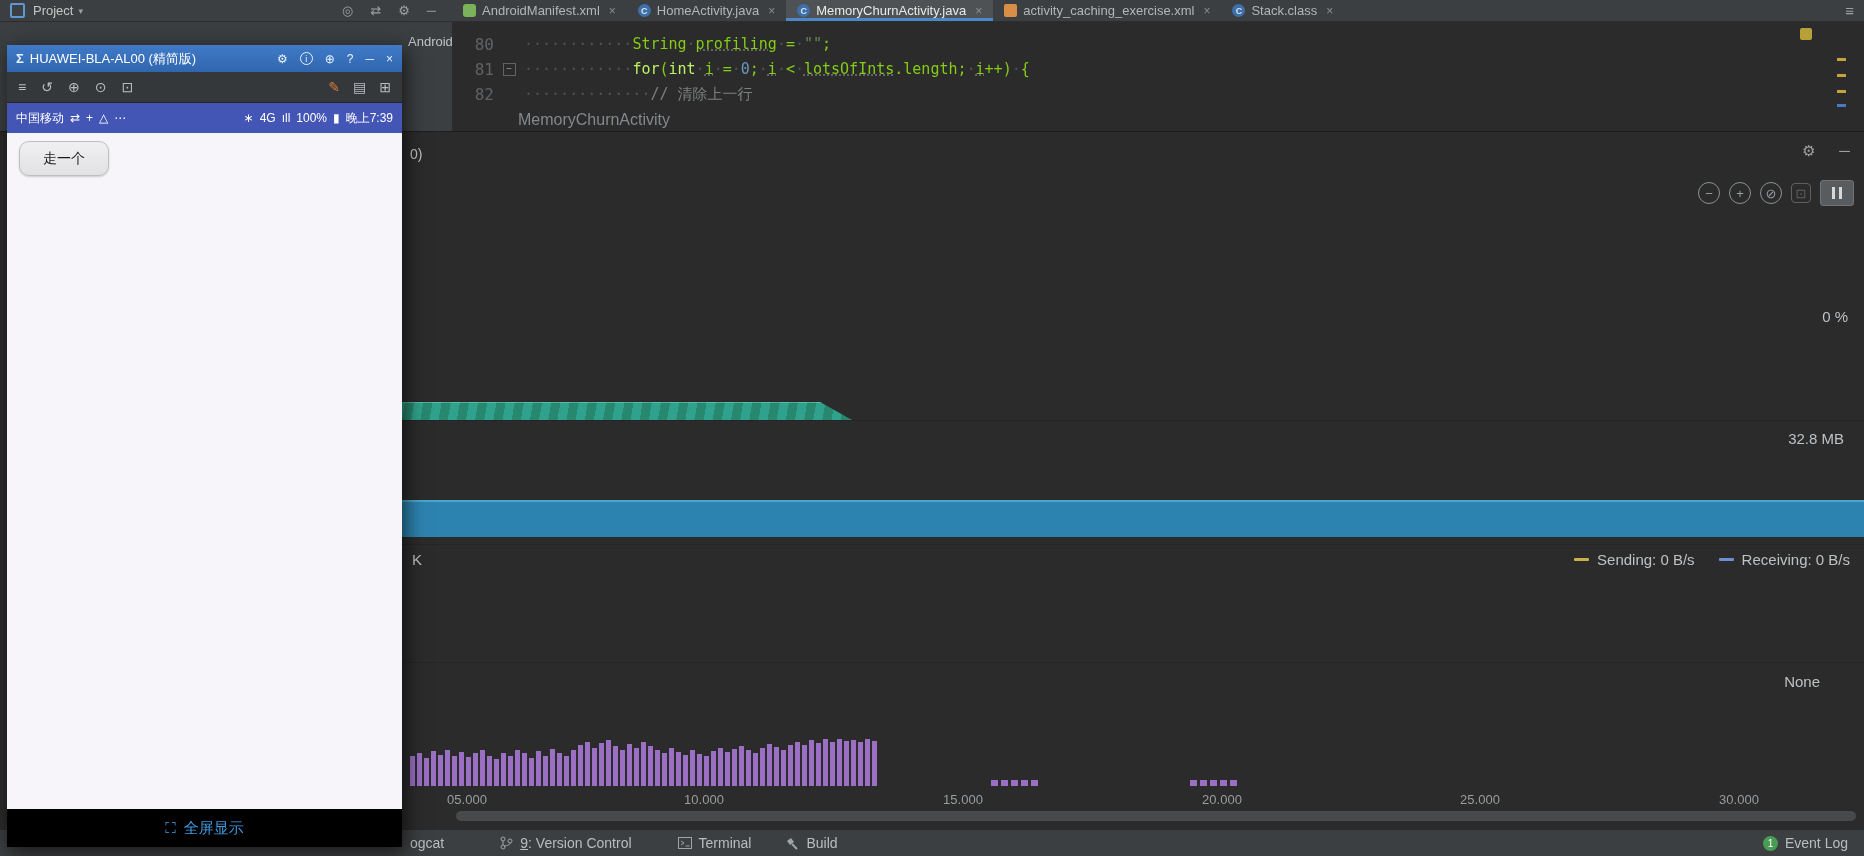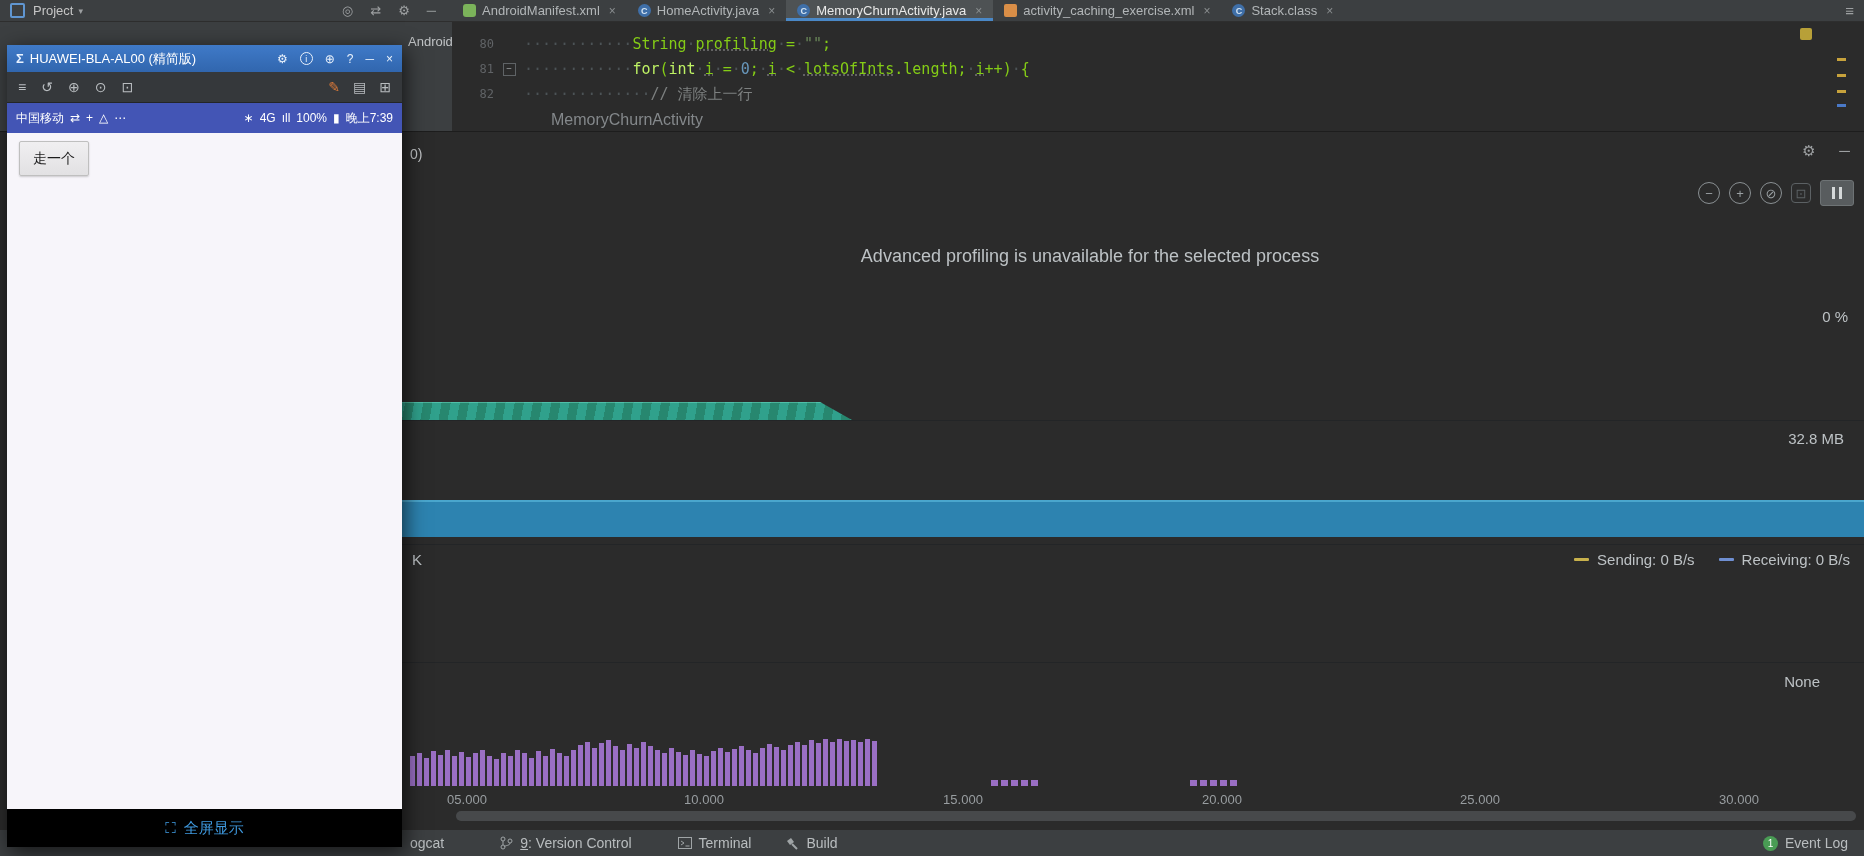--- a/index.html
+++ b/index.html
@@ -26,32 +26,32 @@
 
   
   .project-panel{position:absolute;left:0;top:22px;width:452px;height:109px;background:#3c3f41;overflow:hidden}
   .project-root{position:absolute;left:408px;top:12px;font-size:13px;color:#c0c3c5;white-space:nowrap}
 
   
   .editor{position:absolute;left:452px;top:22px;right:0;height:86px;background:#2b2b2b;overflow:hidden;
           font-family:"DejaVu Sans Mono",monospace;font-size:15px}
   .editor-pad{padding-top:10px}
   .eline{display:flex;height:25px;line-height:25px}
-  .lnum{width:42px;text-align:right;color:#606366;font-size:12px;flex:none}
+  .lnum{width:42px;text-align:right;color:#606366;font-size:16px;flex:none}
   .fold{width:30px;flex:none;display:flex;align-items:center;justify-content:center}
   .foldbox{width:11px;height:11px;border:1px solid #5f6366;color:#9da0a2;font-size:9px;line-height:9px;text-align:center}
   .code{white-space:pre}
   .ws{color:#4c5356}.pl{color:#84cc16}.kw{color:#bef264}.str{color:#6a8759}.num{color:#6897bb}.cm{color:#7d8080}
   .u{text-decoration:underline dotted #777}
   .insp{position:absolute;top:6px;right:52px;width:12px;height:12px;background:#b8a038;border-radius:2px}
   .mk{position:absolute;right:18px;width:9px;height:3px}
 
   .breadcrumb-row{position:absolute;left:452px;top:108px;right:0;height:23px;background:#2b2b2b;
                   display:flex;align-items:center}
-  .breadcrumb{margin-left:99px;font-size:16px;color:#84888b}
+  .breadcrumb{margin-left:66px;font-size:16px;color:#84888b}
 
   
   .profiler{position:absolute;left:0;top:131px;right:0;bottom:26px;background:#2b2b2b;border-top:1px solid #1d1d1d}
   .pf-session{position:absolute;left:410px;top:14px;font-size:14px;color:#c0c3c5}
   .pf-winicons{position:absolute;right:14px;top:10px;display:flex;gap:24px;color:#9da0a2;font-size:15px}
   .pf-controls{position:absolute;right:10px;top:48px;display:flex;gap:9px;align-items:center;color:#9aa0a3}
   .zbtn{width:22px;height:22px;border:1px solid #8a9093;border-radius:50%;display:flex;align-items:center;
         justify-content:center;font-size:13px;box-sizing:border-box}
   .zbtn.dim{border-color:#5c6164;color:#5c6164;border-radius:4px;width:20px;height:20px}
   .pausebtn{width:34px;height:26px;background:#585c5e;border:1px solid #6e7375;border-radius:3px;
@@ -105,22 +105,22 @@
                display:flex;align-items:center;justify-content:center;box-sizing:border-box}
   .em-toolbar{height:30px;flex:none;background:#35383b;border-bottom:1px solid #232527;display:flex;
               align-items:center;padding:0 11px;color:#b9bdc0;font-size:14px}
   .em-tb-left{display:flex;gap:15px}
   .em-tb-right{margin-left:auto;display:flex;gap:13px}
   .pencil{color:#e07b39}
   .em-status{height:30px;flex:none;background:#4355b5;display:flex;align-items:center;padding:0 9px;
              color:#fff;font-size:12px;gap:6px}
   .em-status-right{margin-left:auto;display:flex;gap:6px;align-items:center}
   .em-screen{flex:1;background:#f7f5fa;position:relative}
-  .apk-btn{position:absolute;left:12px;top:8px;width:70px;height:35px;background:linear-gradient(#f0eff1,#e2e1e3);
-           border:1px solid #bfbfbf;border-radius:2px;color:#1c1c1c;font-size:14px;display:flex;align-items:center;
+  .apk-btn{position:absolute;left:12px;top:8px;width:90px;height:35px;background:linear-gradient(#f0eff1,#e2e1e3);
+           border:1px solid #bfbfbf;border-radius:10px;color:#1c1c1c;font-size:14px;display:flex;align-items:center;
            justify-content:center;box-shadow:0 1px 2px rgba(0,0,0,.18);box-sizing:border-box}
   .em-footer{height:38px;flex:none;background:#000;display:flex;align-items:center;justify-content:center;
              color:#3f9ae0;font-size:15px;gap:8px}
 </style>
 </head>
 <body>
 
 <div id="app">
 
   <div class="topbar">
@@ -210,21 +210,20 @@
       <span class="zbtn">−</span>
       <span class="zbtn">+</span>
       <span class="zbtn">⊘</span>
       <span class="zbtn dim">⊡</span>
       <span class="pausebtn">
           <i></i>
           <i></i>
         </span>
     </div>
 
-    <div class="pf-msg">Advanced profiling is unavailable for the selected process</div>
 
     <span class="lab cpu-label">0 %</span>
     <div class="cpu-area"></div>
     <div class="hr" style="top:288px"></div>
 
     <span class="lab mem-label">32.8 MB</span>
     <div class="mem-bar"></div>
     <div class="hr" style="top:412px"></div>
 
     <span class="lab net-frag">K</span>

